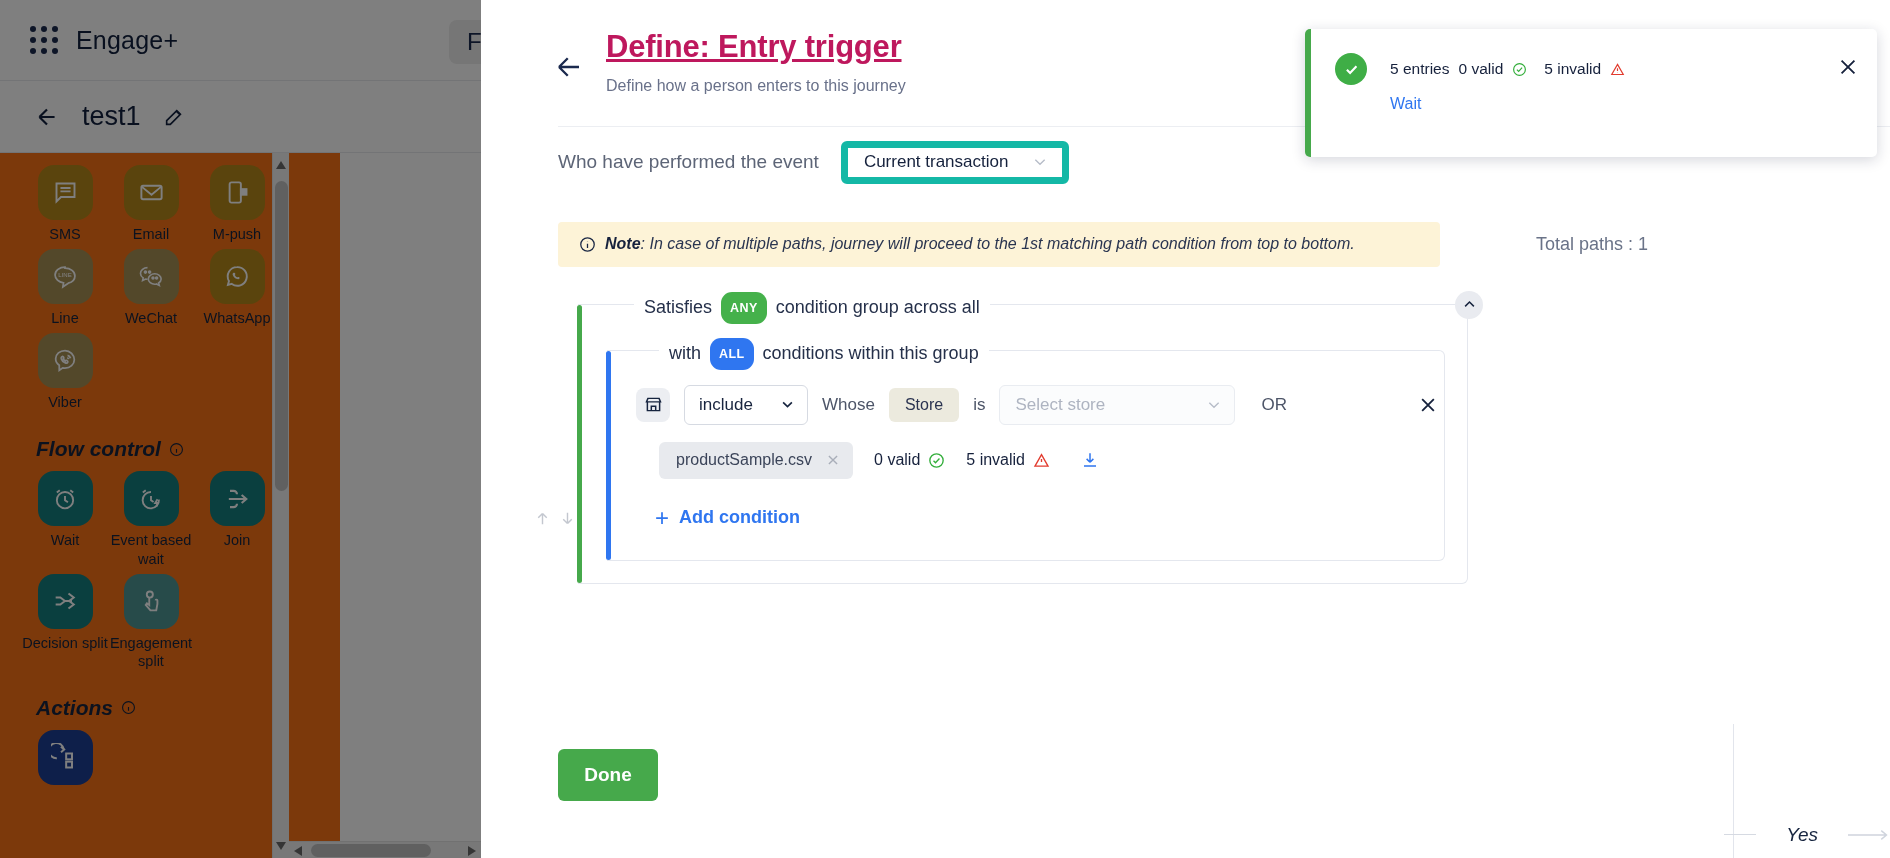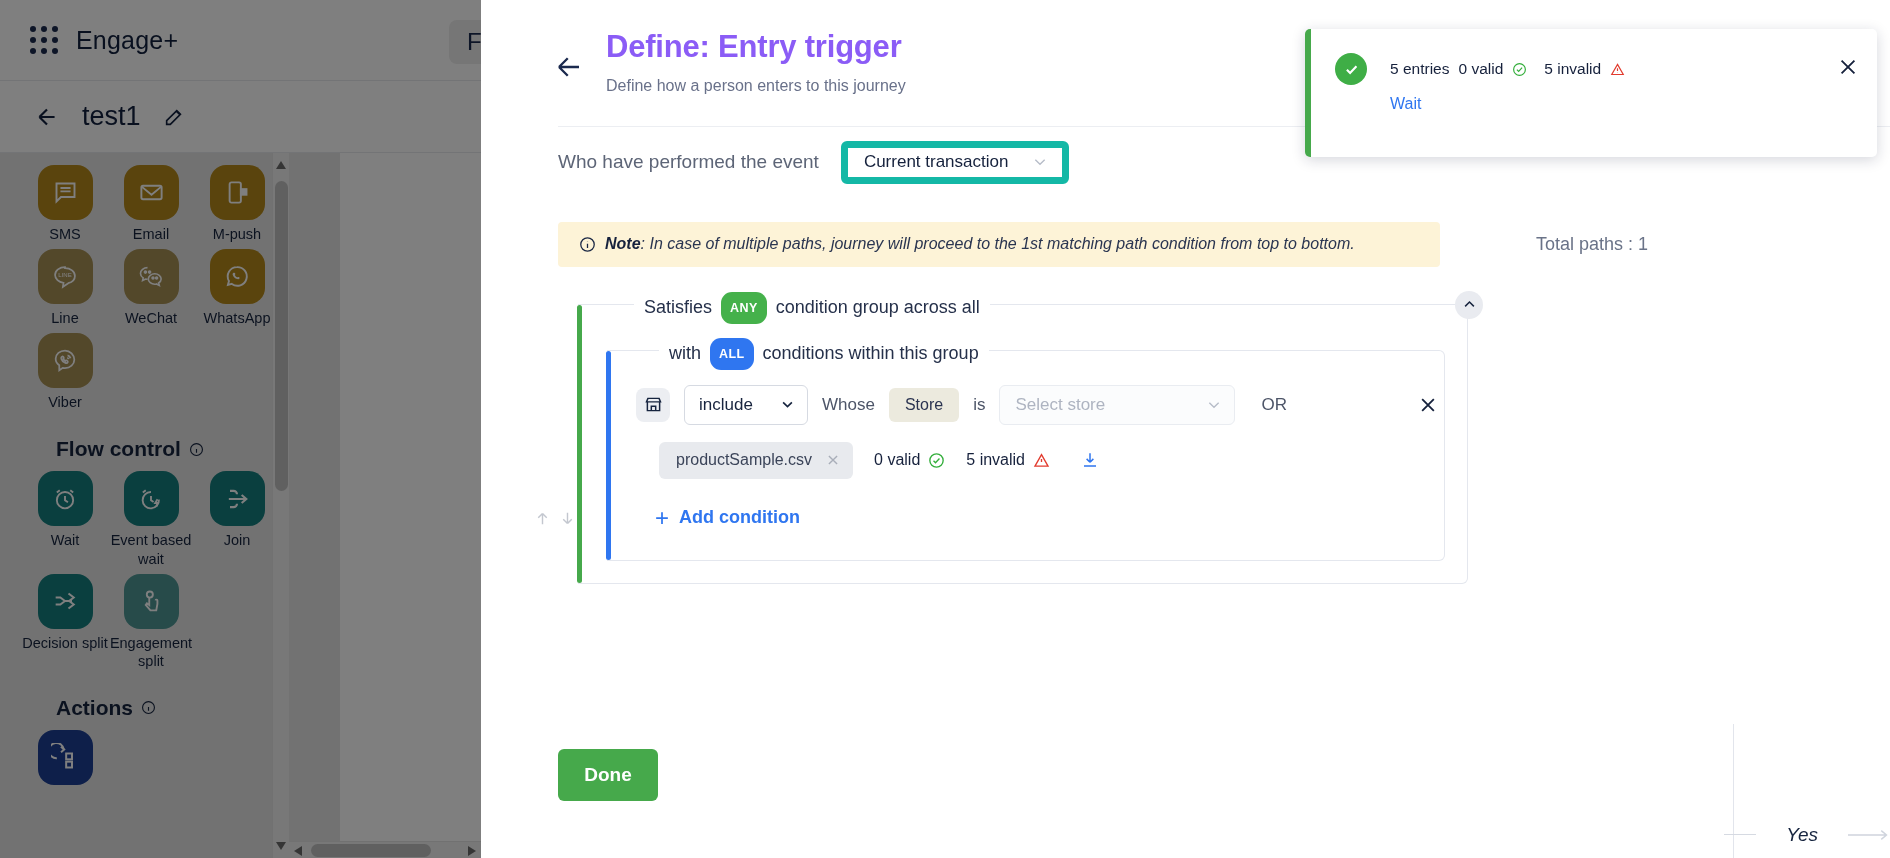--- a/index.html
+++ b/index.html
@@ -33,41 +33,41 @@
     position: absolute; left: 0; top: 81px; width: 481px; height: 72px;
     background: #fff; border-bottom: 1px solid #e6e8ec;
     display: flex; align-items: center; padding-left: 34px; gap: 22px;
   }
   .back-arrow-sm { width: 26px; height: 26px; color:#12213f; }
   .journey-name { font-size: 27px; color: #12213f; }
   .pencil-ic { width: 22px; height: 22px; color:#12213f; }
 
   .palette {
     position: absolute; left: 0; top: 153px; width: 340px; height: 705px;
-    background: #e5e5e5; padding: 12px 0 0 0;
+    background: #f97316; padding: 12px 0 0 0;
   }
   .node-grid { display: grid; grid-template-columns: repeat(3, 86px); padding-left: 22px; }
   .node { display:flex; flex-direction: column; align-items: center; margin-bottom: 6px; width: 86px; }
   .node-circle {
     width: 55px; height: 55px; border-radius: 16px;
     display:flex; align-items:center; justify-content:center;
     color:#fff;
   }
   .node-circle.gold { background: #b5891a; }
   .node-circle.gold-dim { background: #a79055; }
   .node-circle.teal { background: #157f7f; }
   .node-circle.teal-dim { background: #4f9795; }
   .node-circle.blue { background: #1c3f94; }
   .node-label {
     font-size: 14.5px; color: #16243f; text-align: center;
     line-height: 1.25; margin-top: 5px; width: 86px;
   }
   .section-head {
     display:flex; align-items:center; gap: 8px;
-    padding-left: 56px; margin-top: 20px; margin-bottom: 10px;
+    padding-left: 36px; margin-top: 20px; margin-bottom: 10px; font-style: italic;
   }
   .section-head .st { font-size: 21px; font-weight: bold; color: #16243f; }
   .info-ic { width: 15px; height: 15px; color: #16243f; }
 
   
   .vscroll {
     position: absolute; left: 272px; top: 153px; width: 17px; height: 705px;
     background: #f1f1f1; border-left: 1px solid #e2e2e2;
   }
   .vscroll .thumb { position:absolute; left:2px; top: 28px; width: 13px; height: 310px; background:#c1c1c1; border-radius: 7px; }
@@ -93,21 +93,21 @@
   #modal {
     position: absolute; left: 481px; top: 0; width: 1409px; height: 858px;
     background: #fff; z-index: 50; overflow: hidden;
   }
   .modal-head { padding: 28px 0 0 0; position: relative; }
   .head-row { display:flex; align-items:flex-start; padding-left: 73px; }
   .back-arrow {
     width: 30px; height: 30px; color:#1b2a4e; margin-top: 24px; margin-right: 22px;
     flex: 0 0 auto; cursor: pointer;
   }
-  .title { font-size: 31px; font-weight: bold; color:#8b5cf6; line-height: 1.25; letter-spacing: -0.2px; }
+  .title { font-size: 31px; font-weight: bold; color:#be185d; line-height: 1.25; letter-spacing: -0.2px; text-decoration: underline; }
   .subtitle { font-size: 16px; color:#69718a; margin-top: 10px; }
   .head-divider {
     position:absolute; left: 77px; right: 0; top: 126px; height:1px; background:#eceef2;
   }
 
   .row-who { display:flex; align-items:center; padding-left: 77px; margin-top: 46px; gap: 22px; }
   .lbl-who { font-size: 19px; color:#5d6577; }
   .select-box {
     width: 228px; height: 43px; border:7px solid #14b8a6; border-radius: 6px; background:#fff;
     display:flex; align-items:center; justify-content: space-between; padding: 0 14px 0 16px;

